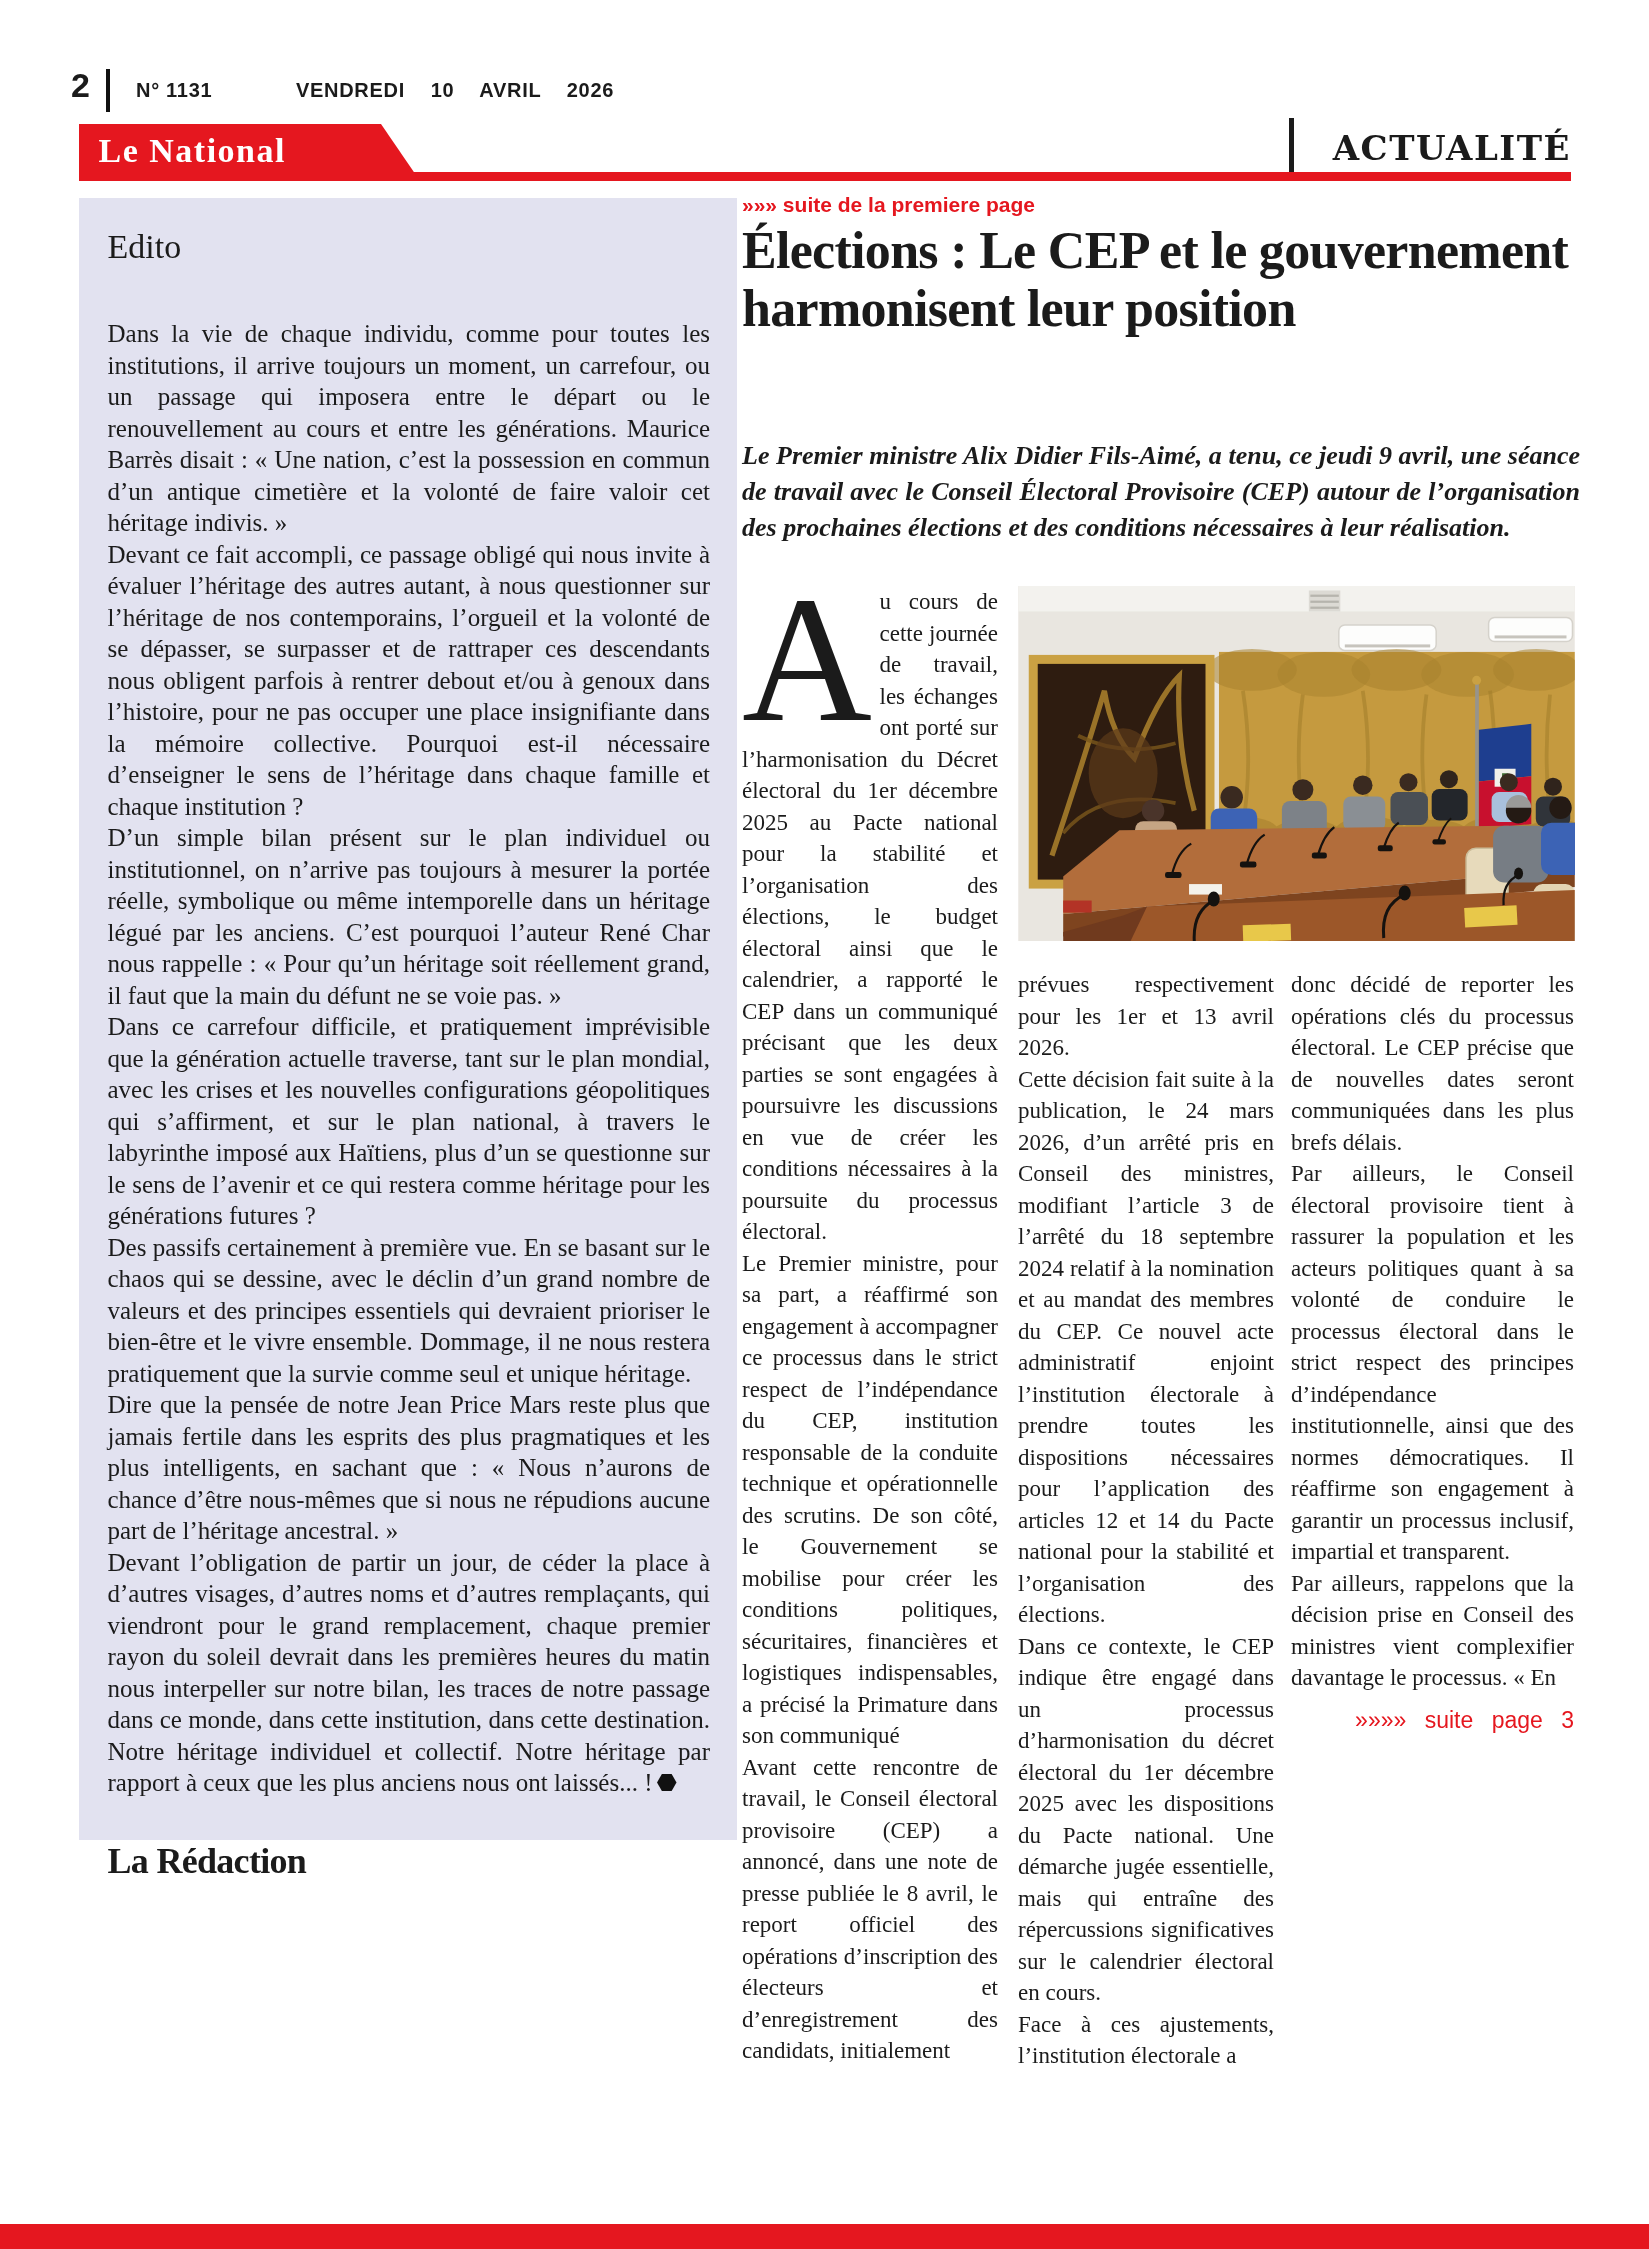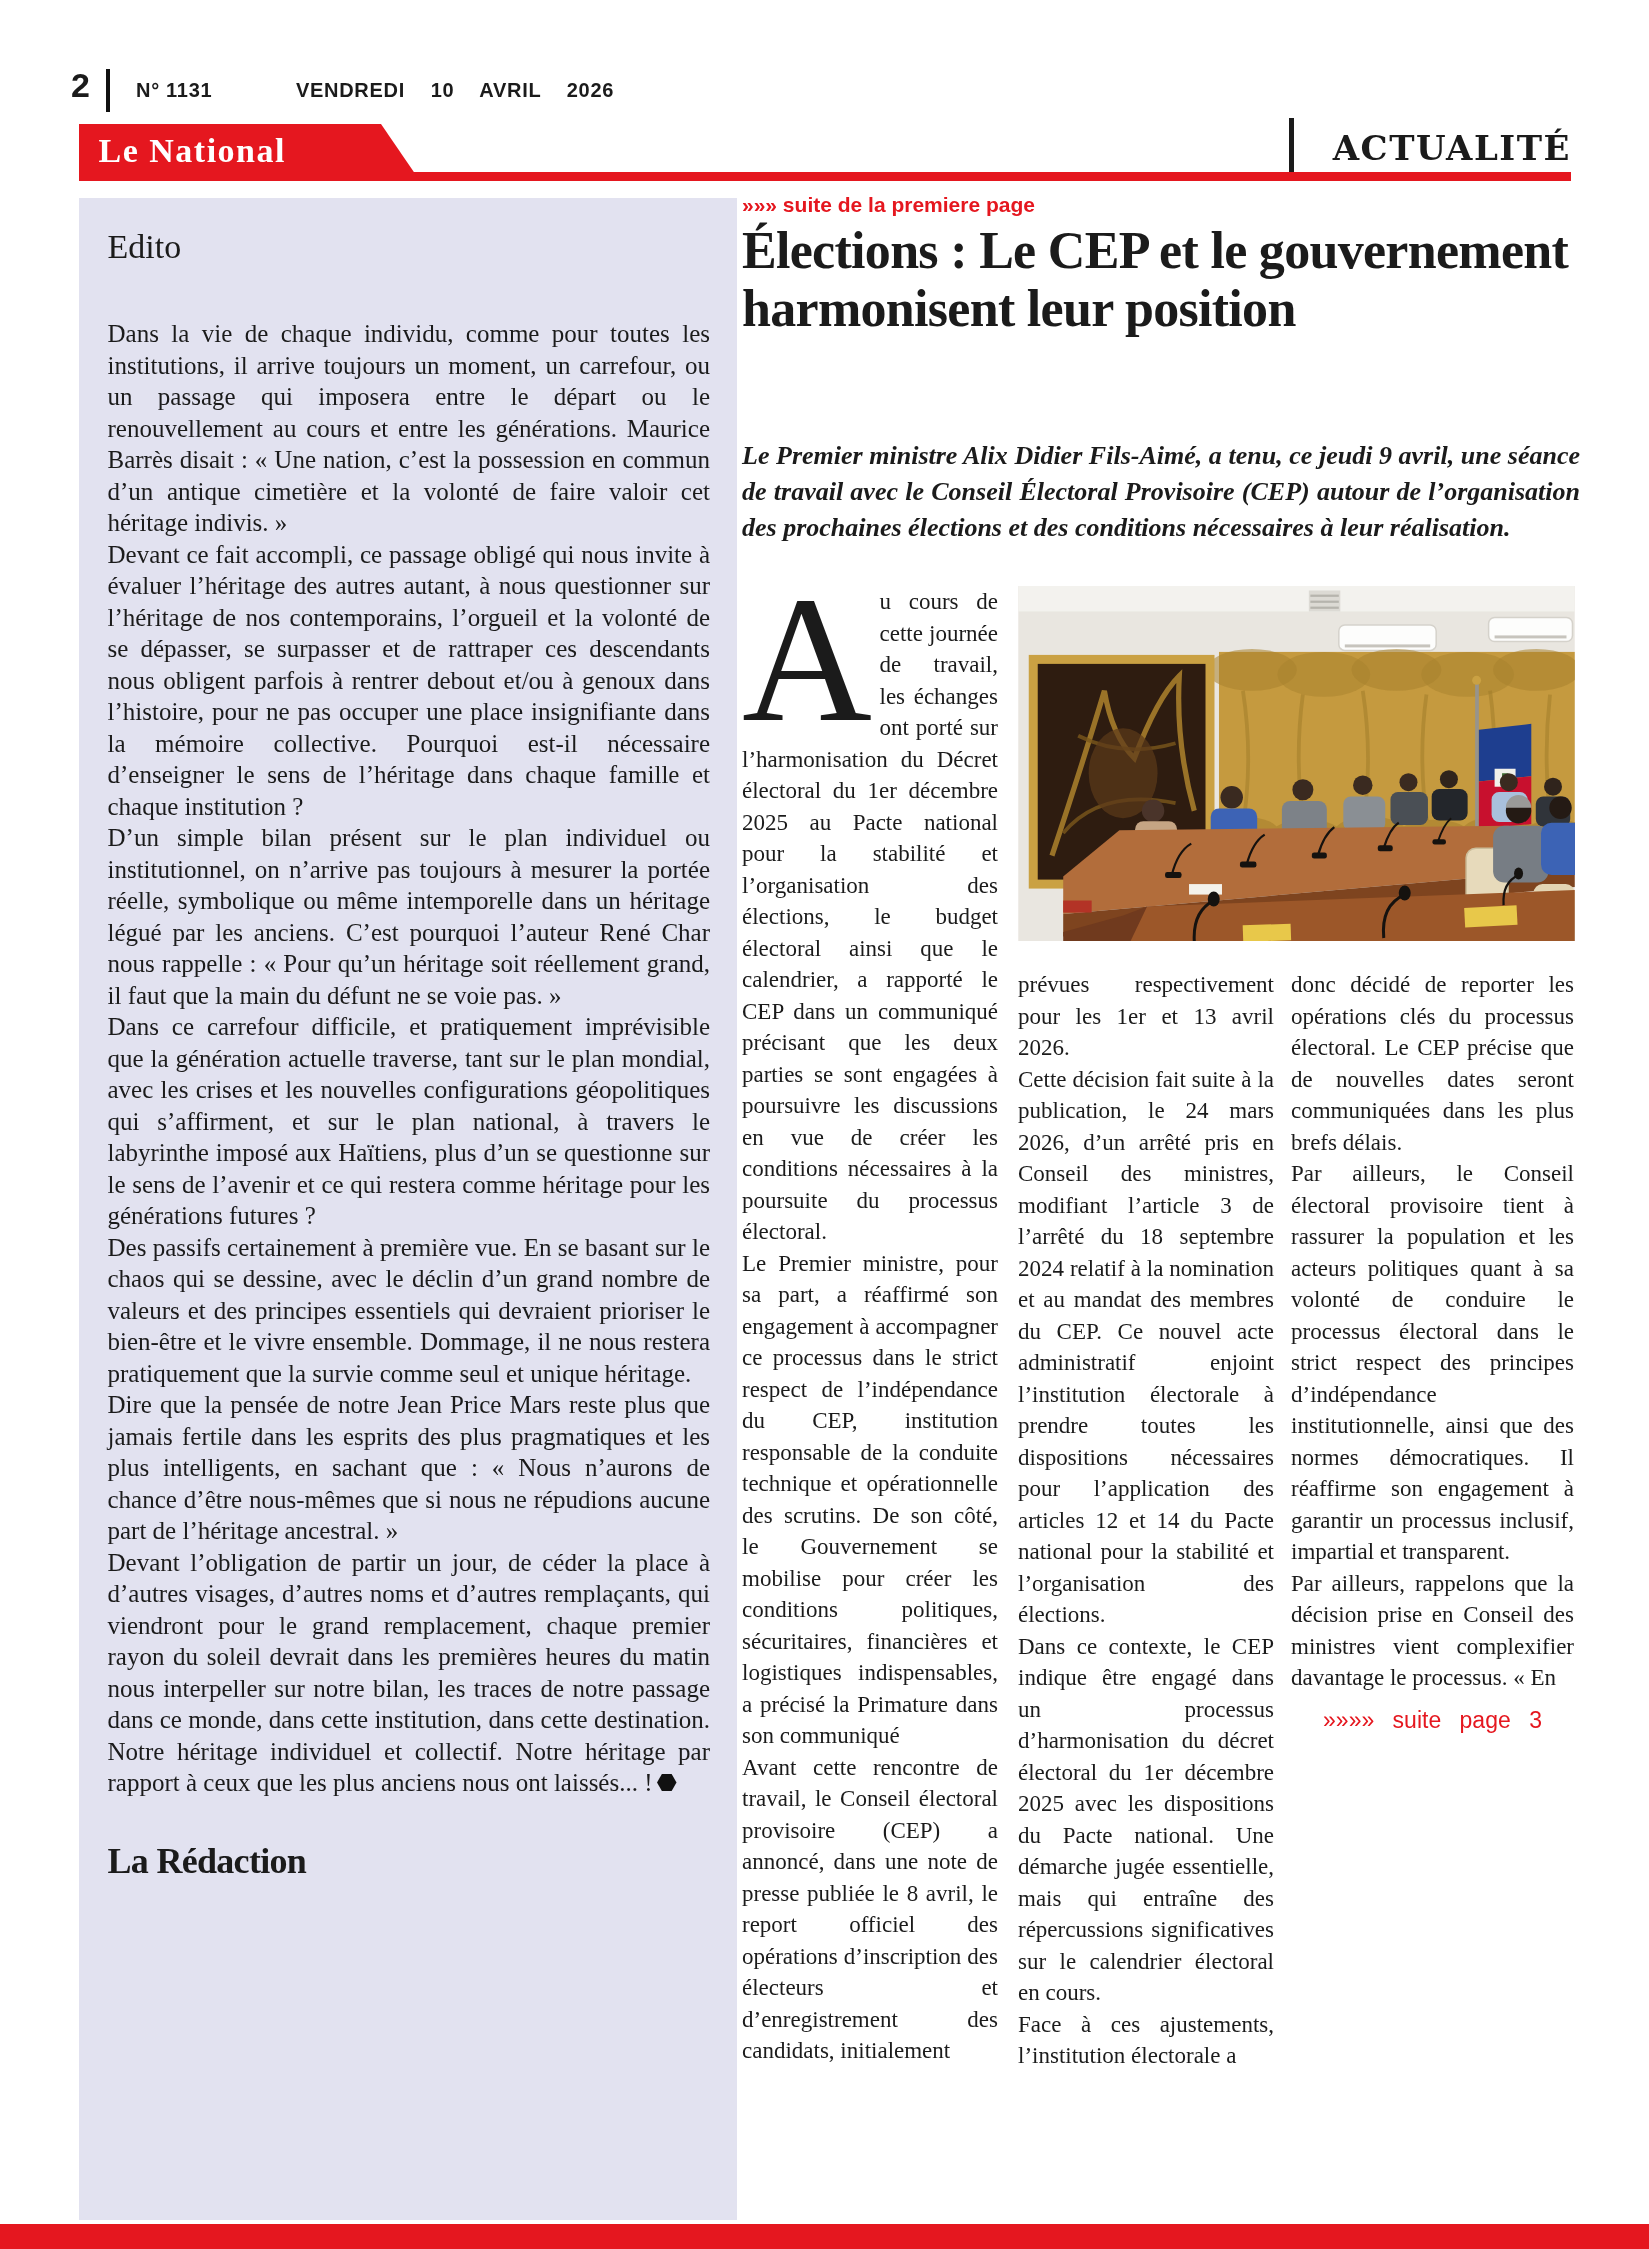--- a/index.html
+++ b/index.html
@@ -21,21 +21,21 @@
                   z-index:3; }
   .brand-banner span { display:block; padding:7.5px 0 0 19.5px; color:#fff;
                        font-weight:bold; font-size:34px; letter-spacing:1.5px; }
   .red-rule { left:79px; top:172px; width:1492px; height:9px; background:var(--red); z-index:2; }
   .section-wrap { top:118px; right:79px; display:flex; align-items:center; gap:39px; }
   .section-divider { width:5.2px; height:60px; background:#1b1b1b; }
   .section-title { font-family:"DejaVu Serif",serif; font-weight:bold; font-size:34px;
                    letter-spacing:1.5px; }
 
   
-  .edito { left:79px; top:198px; width:658px; height:2022px; background:#e2e2f0;
+  .edito { left:79px; top:198px; width:658px; height:1642px; background:#e2e2f0;
            padding:30px 27px 22.5px 28.5px; }
   .edito-label { font-size:34px; font-weight:normal; margin-bottom:52px; }
   .edito-title { font-size:39px; font-weight:bold; margin-bottom:43px; letter-spacing:-0.7px; }
   .edito p { font-size:25px; line-height:31.5px; text-align:justify; hyphens:auto; }
   .edito-sign { font-size:36px; font-weight:bold; margin-top:41px; letter-spacing:-0.7px; }
   .endmark { display:inline-block; width:19.5px; height:17px; background:#111; margin-left:4.5px;
              clip-path:polygon(25% 0,75% 0,100% 50%,75% 100%,25% 100%,0 50%); }
 
   
   .kicker { left:742px; top:193px; color:var(--red); font-family:"Liberation Sans",sans-serif;
@@ -45,21 +45,21 @@
   .standfirst { left:742px; top:438px; width:838px; font-size:26px; line-height:36px;
                 font-weight:bold; font-style:italic; text-align:justify; }
   .photo { left:1018px; top:586px; width:557px; height:355px; }
   .col { text-align:justify; hyphens:auto; }
   .col p { font-size:23px; line-height:31.5px; margin:0; }
   .col1 { left:742px;  top:586px;  width:256px; }
   .col2 { left:1018px; top:969px; width:256px; }
   .col3 { left:1291px; top:969px; width:283px; }
   .dropcap { float:left; font-size:180px; line-height:138px; padding:4.5px 7.5px 0 0;
              font-weight:normal; }
-  .suite { margin-top:13.5px; text-align:center; color:var(--red);
+  .suite { margin-top:13.5px; text-align:right; color:var(--red);
            font-family:"Liberation Sans",sans-serif; font-size:23px; word-spacing:12px; }
 
   .bottom-bar { left:0; top:2224px; width:1650px; height:25.5px; background:var(--red); }
 
   :root { --red:#e5171f; }
 </style>
 </head>
 <body>
 
 <div>

